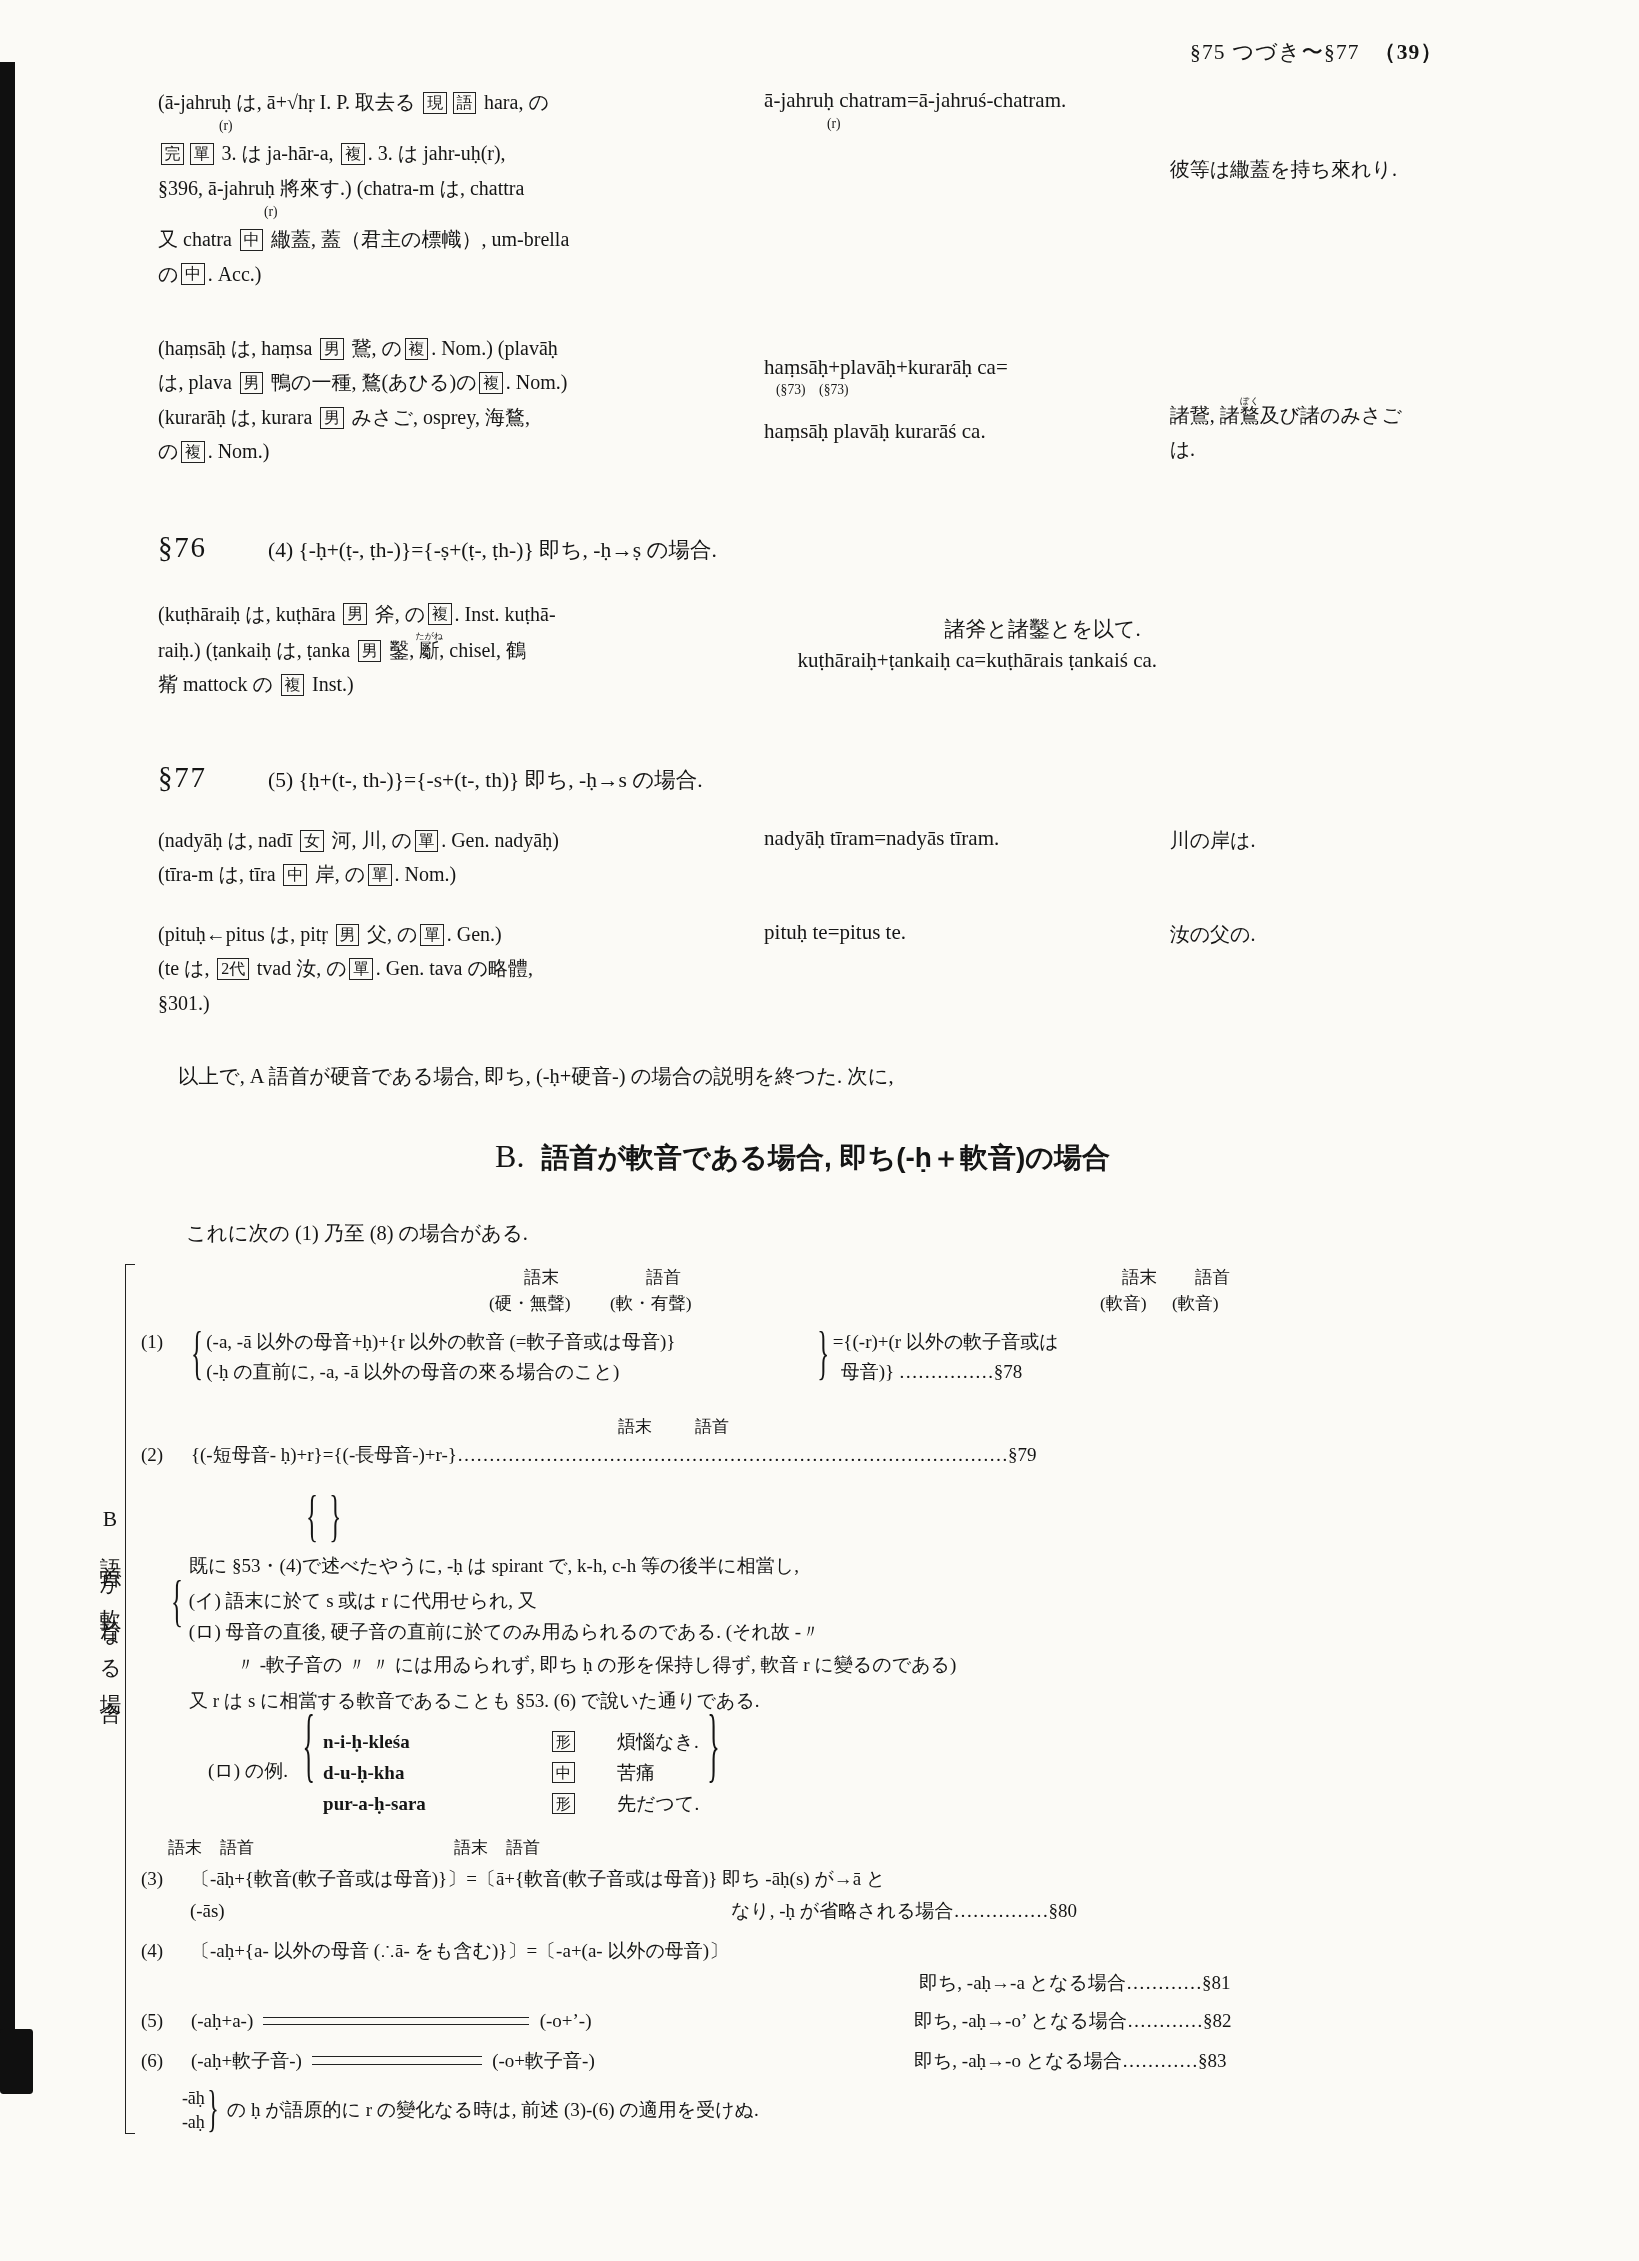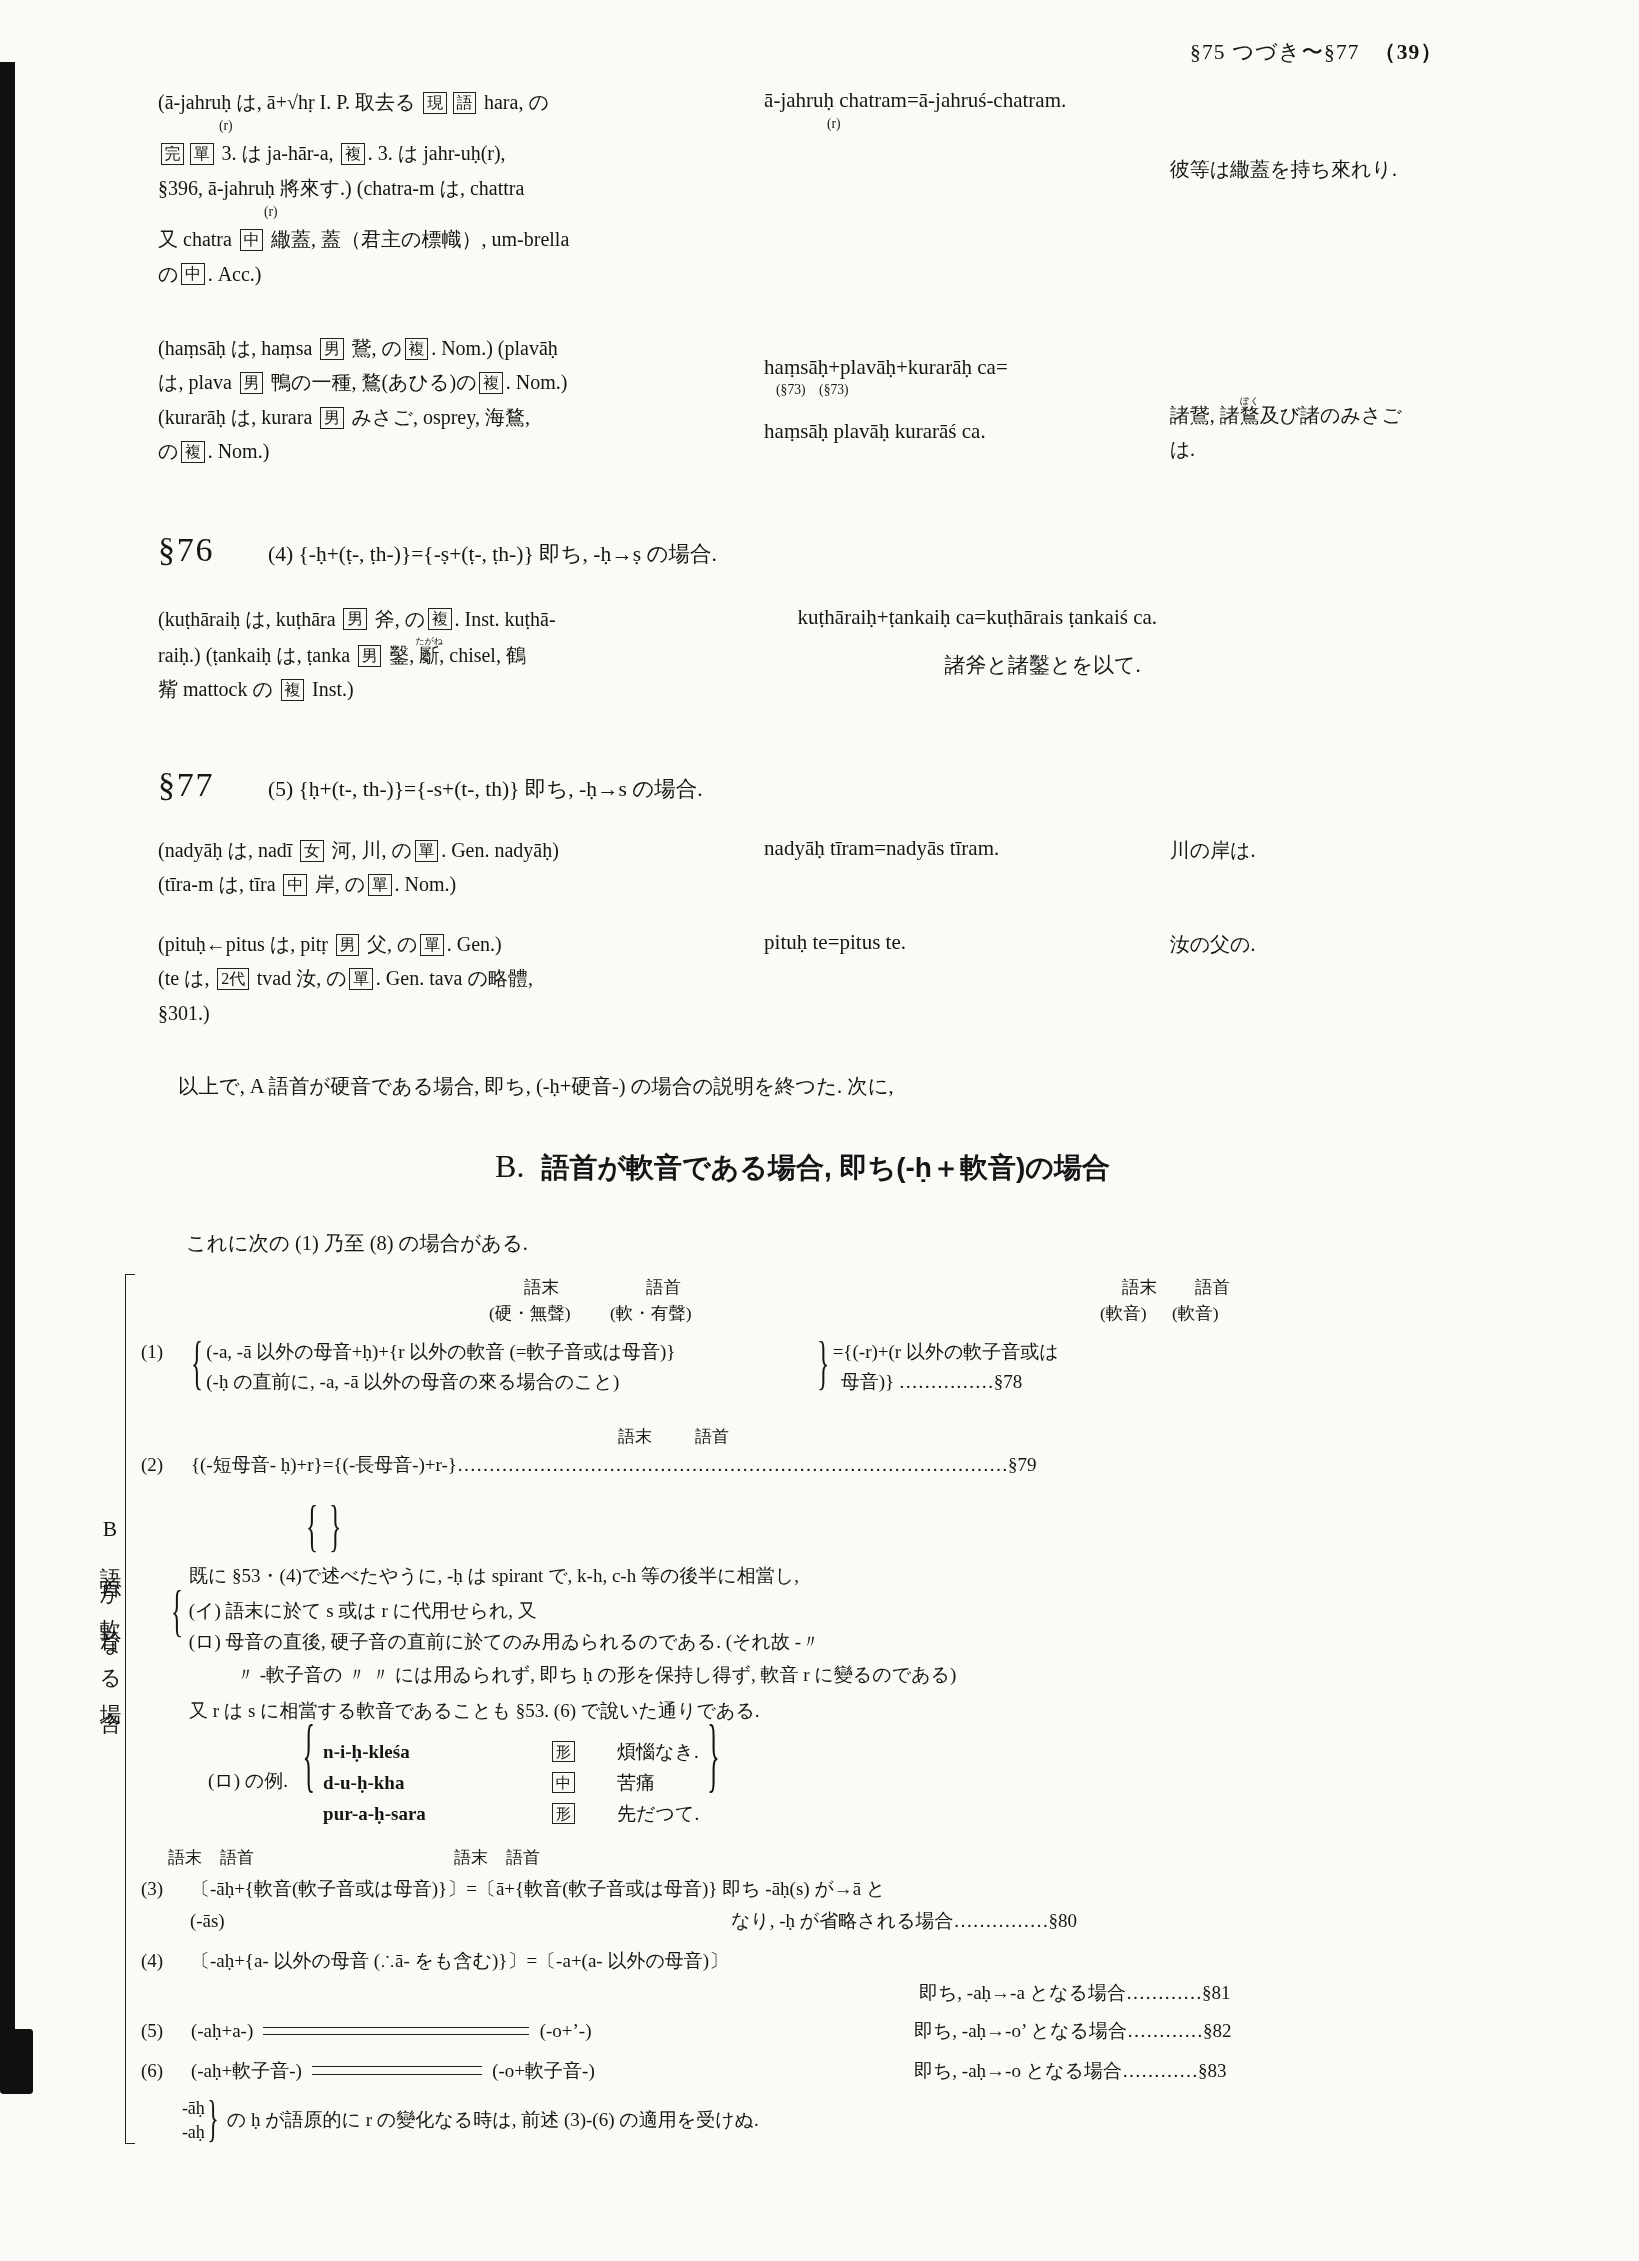--- a/index.html
+++ b/index.html
@@ -33,21 +33,21 @@
   .boxed { display:inline-block; border:1.1px solid #222; padding:0 2.8px; margin:0 2.8px; font-size:0.8em; line-height:1.25; vertical-align:1.1px; }
   ruby rt { font-size:0.45em; }
 
   .m-b1 { margin-bottom:40px; }
   .m-b2 { margin-bottom:62px;align-items:center; }
   .m-b3 { margin-bottom:59px; }
   .m-b4 { margin-bottom:25.4px; }
   .m-b5 { margin-bottom:42px; }
 
   .sechead { display:flex; align-items:baseline; margin-bottom:33px; }
-  .sechead .seclabel { font-size:34px; width:110px; letter-spacing:1.7px; }
+  .sechead .seclabel { font-size:29px; width:110px; letter-spacing:1.7px; }
   .sechead .secformula { font-size:21.5px; }
 
   .closing { margin-bottom:48px; padding-left:20px; }
 
   .bhead { display:flex; justify-content:center; align-items:baseline; gap:17px; margin-bottom:42px; }
   .bhead .bletter { font-size:32px; font-family:"Liberation Serif","DejaVu Serif",serif; }
   .bhead .btitle  { font-size:28px; font-weight:bold; font-family:"Liberation Sans","DejaVu Sans",sans-serif; }
 
   .intro { margin-bottom:17px; padding-left:28px; }
 
@@ -162,22 +162,22 @@
       <span class="secformula">(4) {-ḥ+(ṭ-, ṭh-)}={-ṣ+(ṭ-, ṭh-)} 即ち, -ḥ→ṣ の場合.</span>
     </div>
 
     <div class="row m-b3">
       <div class="c-left">
         <div>(kuṭhāraiḥ は, kuṭhāra <span class="boxed">男</span> 斧, の<span class="boxed">複</span>. Inst. kuṭhā-</div>
         <div>raiḥ.) (ṭankaiḥ は, ṭanka <span class="boxed">男</span> 鑿, <ruby>斸<rt>たがね</rt></ruby>, chisel, 鶴</div>
         <div>觜 mattock の <span class="boxed">複</span> Inst.)</div>
       </div>
       <div class="c-mid" style="width:622px">
+        <div style="margin-top:17px; padding-left:147px">諸斧と諸鑿とを以て.</div>
         <div>kuṭhāraiḥ+ṭankaiḥ ca=kuṭhārais ṭankaiś ca.</div>
-        <div style="margin-top:17px; padding-left:147px">諸斧と諸鑿とを以て.</div>
       </div>
     </div>
 
     <div class="sechead" style="margin-bottom:29px">
       <span class="seclabel">§77</span>
       <span class="secformula">(5) {ḥ+(t-, th-)}={-s+(t-, th)} 即ち, -ḥ→s の場合.</span>
     </div>
 
     <div class="row m-b4">
       <div class="c-left">

